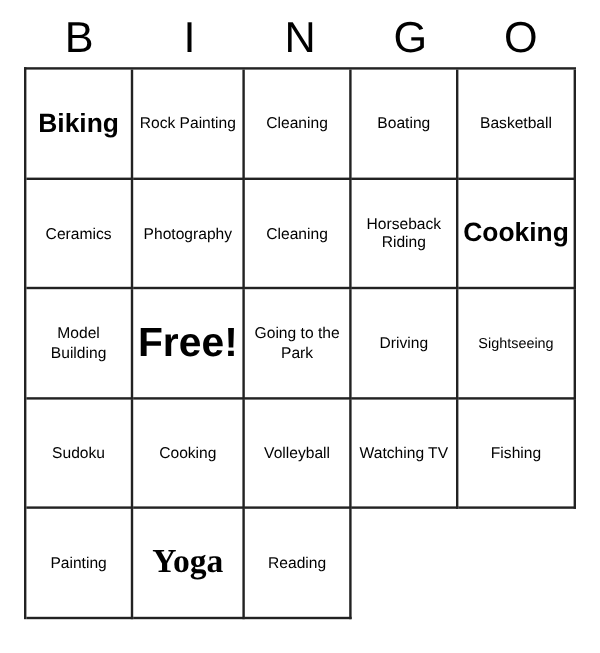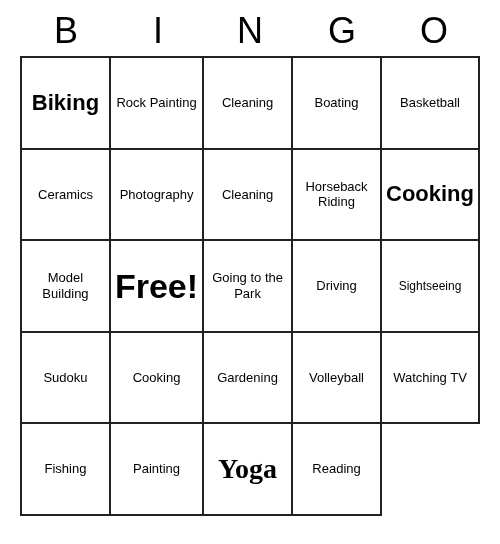--- a/index.html
+++ b/index.html
@@ -81,20 +81,19 @@
     <div class="cell">Cleaning</div>
     <div class="cell">Horseback Riding</div>
     <div class="cell large">Cooking</div>
     <div class="cell">Model Building</div>
     <div class="cell free">Free!</div>
     <div class="cell">Going to the Park</div>
     <div class="cell">Driving</div>
     <div class="cell" style="font-size: 12px;">Sightseeing</div>
     <div class="cell">Sudoku</div>
     <div class="cell">Cooking</div>
-    <div class="cell">Gardening</div>
     <div class="cell">Volleyball</div>
     <div class="cell">Watching TV</div>
     <div class="cell">Fishing</div>
     <div class="cell">Painting</div>
     <div class="cell xlarge">Yoga</div>
     <div class="cell">Reading</div>
   </div>
 
 </body></html>

